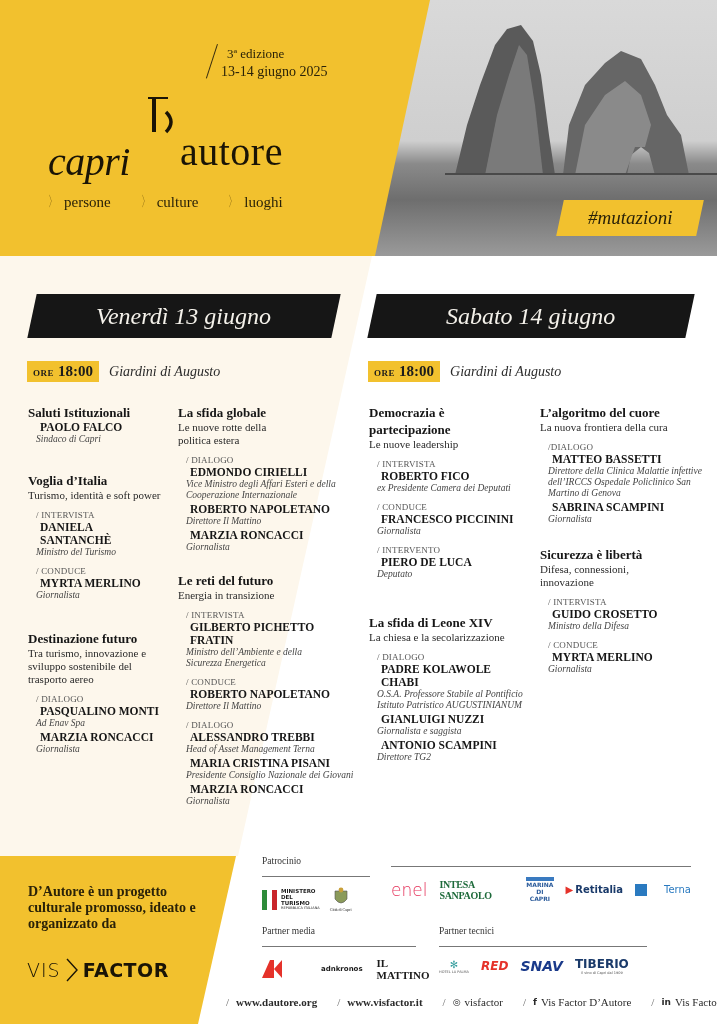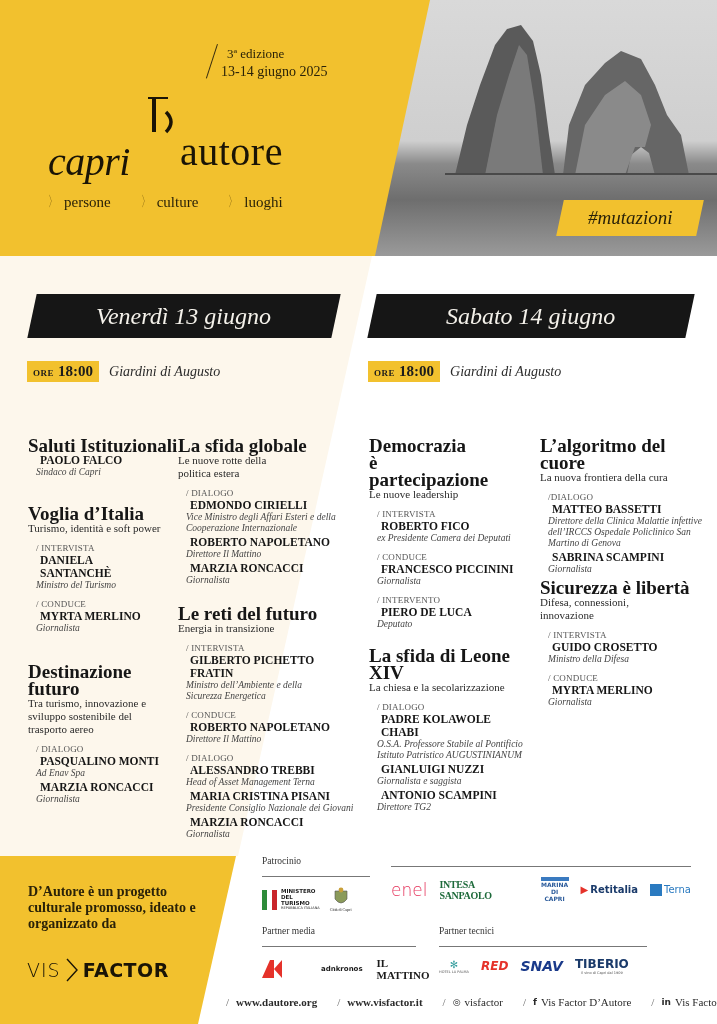--- a/index.html
+++ b/index.html
@@ -53,21 +53,21 @@
   .time-row { position: absolute; display: flex; align-items: center; gap: 10px; }
   .time-badge { background: #f2c12e; padding: 2px 6px; display: flex; align-items: baseline; gap: 4px; font-family: Liberation Serif, serif; }
   .time-badge .ore { font-size: 9px; font-variant: small-caps; letter-spacing: 0.5px; font-weight: bold; }
   .time-badge .hh { font-size: 15px; font-weight: bold; }
   .time-row .place { font-style: italic; font-size: 14px; color: #2a2a2a; }
   .time-fri { left: 27px; top: 361px; }
   .time-sat { left: 368px; top: 361px; }
 
   
   .session { position: absolute; }
-  .s-title { font-size: 19px; font-weight: bold; line-height: 17px; color: #161616; margin-top: 33px; }
+  .s-title { font-size: 13px; font-weight: bold; line-height: 17px; color: #161616; }
   .s-sub { font-size: 11px; line-height: 13px; color: #2a2a2a; }
   .role { font-size: 9px; text-transform: uppercase; color: #555; margin-top: 8px; margin-left: 8px; letter-spacing: 0.2px; line-height: 11px; }
   .name { font-size: 11.5px; font-weight: bold; color: #161616; margin-left: 12px; line-height: 13px; }
   .desc { font-size: 9.5px; font-style: italic; color: #444; margin-left: 8px; line-height: 11px; }
   .name + .desc + .name, .desc + .name { margin-top: 2px; }
 
   
   .promo { position: absolute; left: 28px; top: 884px; width: 180px; font-size: 14px; font-weight: bold; line-height: 16px; color: #2a2208; }
   .visfactor { position: absolute; left: 27px; top: 958px; display: flex; align-items: center; font-family: "DejaVu Sans", sans-serif; font-size: 19px; color: #1a1406; }
   .visfactor .vis { font-weight: 300; letter-spacing: 1px; }
@@ -295,21 +295,21 @@
 <div class="spon-group" style="left:391px; top:856px; width:300px;">
   <div class="spon-rule"></div>
   <div class="logos" style="gap:12px;">
     <span class="logo" style="font-size:17px;color:#e5325a;font-weight:300;">enel</span>
     <span class="logo" style="font-size:10px;color:#1d6a3a;font-family:'Liberation Serif',serif;font-weight:bold;letter-spacing:-0.3px;">INTESA SANPAOLO</span>
     <span class="logo" style="font-size:6px;color:#2a5a9a;font-weight:bold;width:28px;text-align:center;line-height:7px;border-top:4px solid #3a7ac0;">MARINA DI CAPRI</span>
     <span class="logo" style="font-size:10px;color:#1a3a6a;font-weight:bold;gap:2px;">
         <span style="color:#e5322a;">▶</span>
         <span>Retitalia</span>
       </span>
-    <span class="logo" style="font-size:10px;color:#2a7ac0;gap:2px;">
+    <span class="logo" style="font-size:10px;color:#2a7ac0;gap:17px;">
         <span style="display:inline-block;width:12px;height:12px;background:#2a7ac0;"></span>
         <span>Terna</span>
       </span>
   </div>
 </div>
 
 <div class="spon-group" style="left:262px; top:926px; width:154px;">
   <div class="spon-label">Partner media</div>
   <div class="spon-rule"></div>
   <div class="logos" style="gap:14px;">

